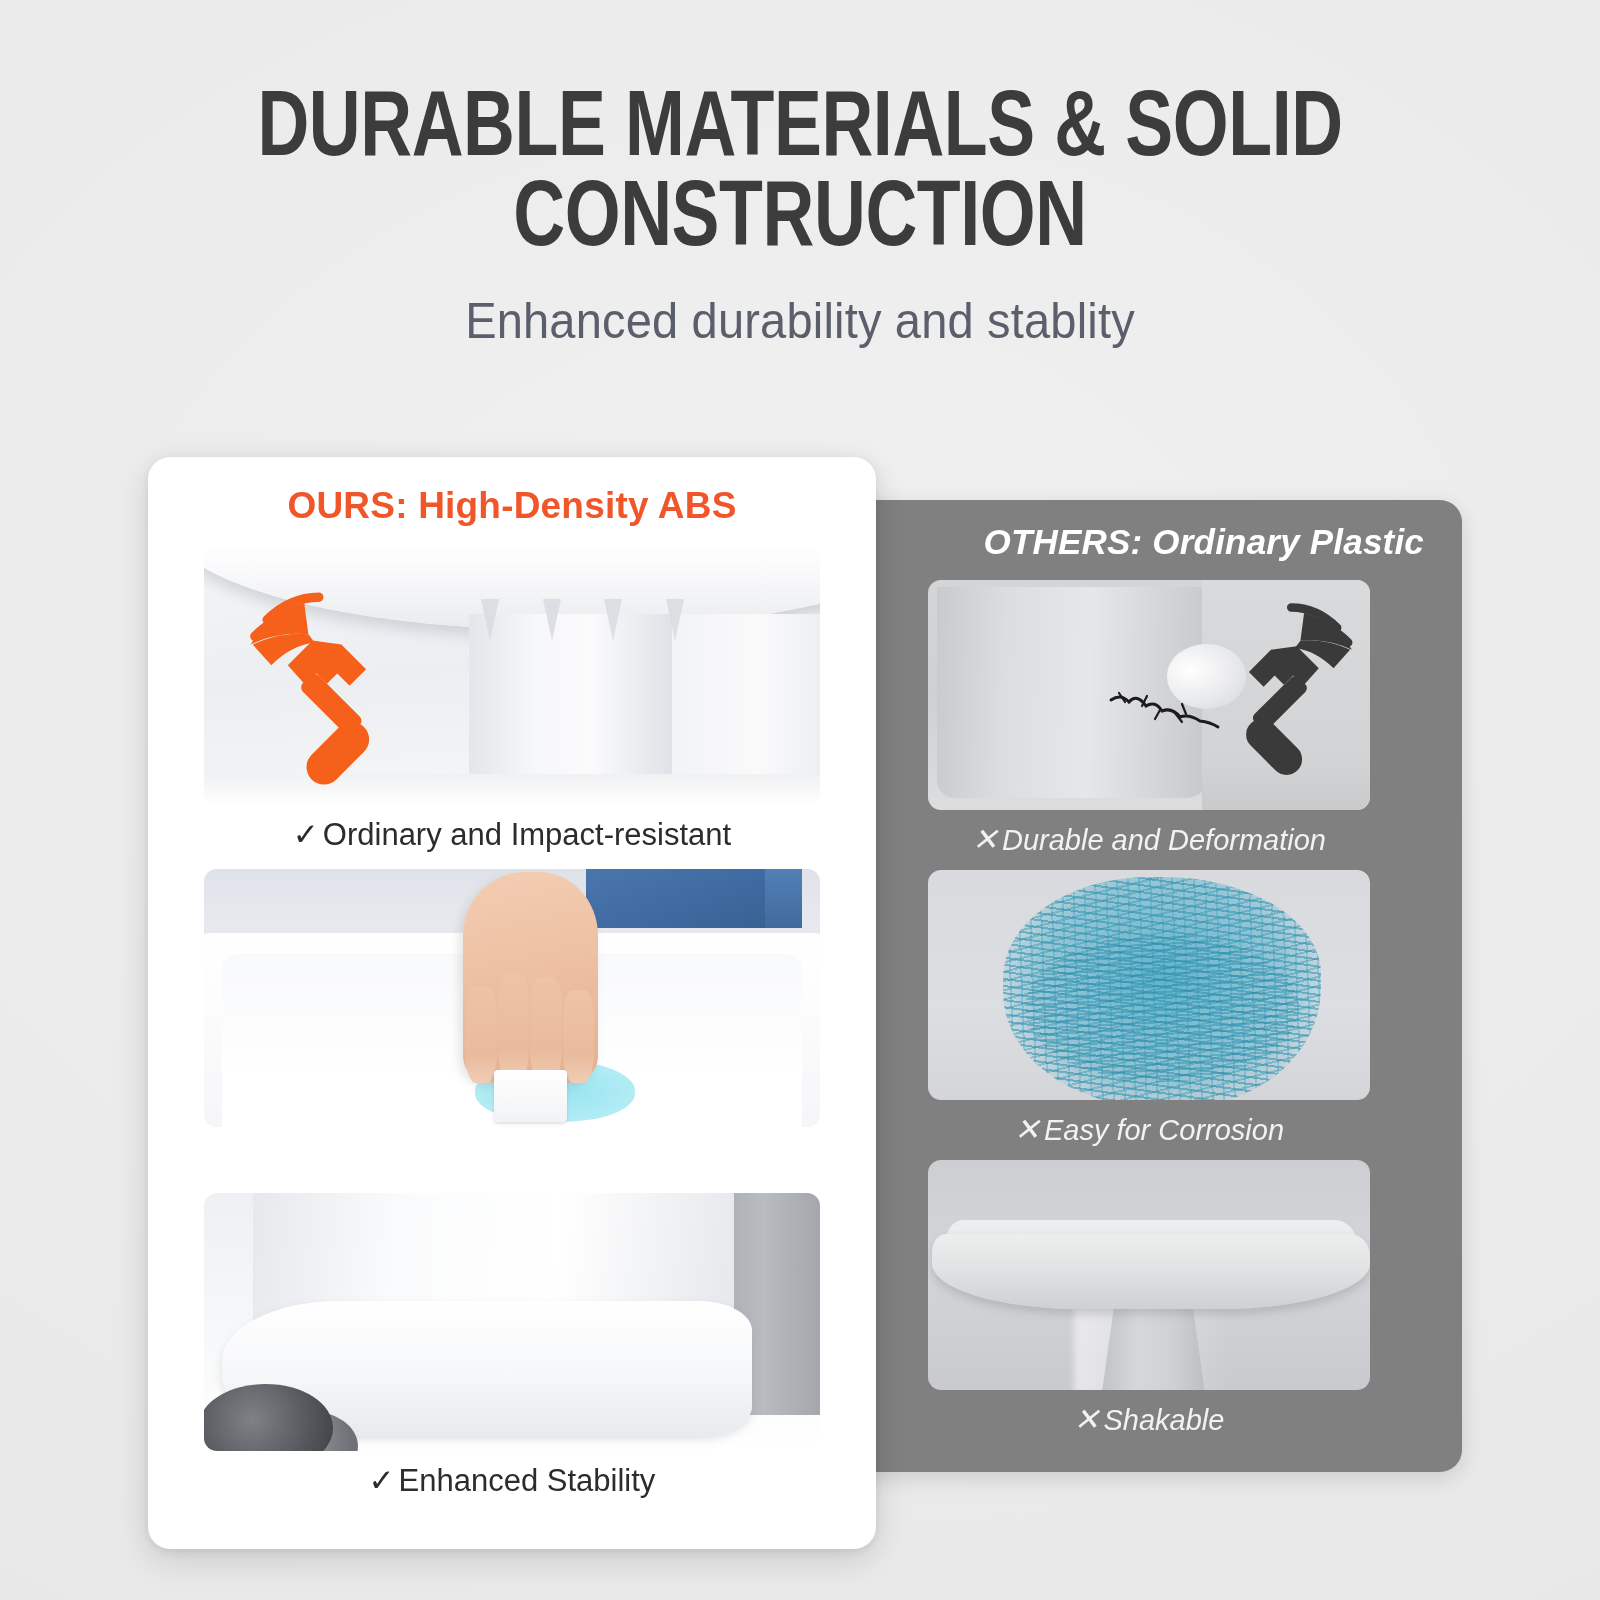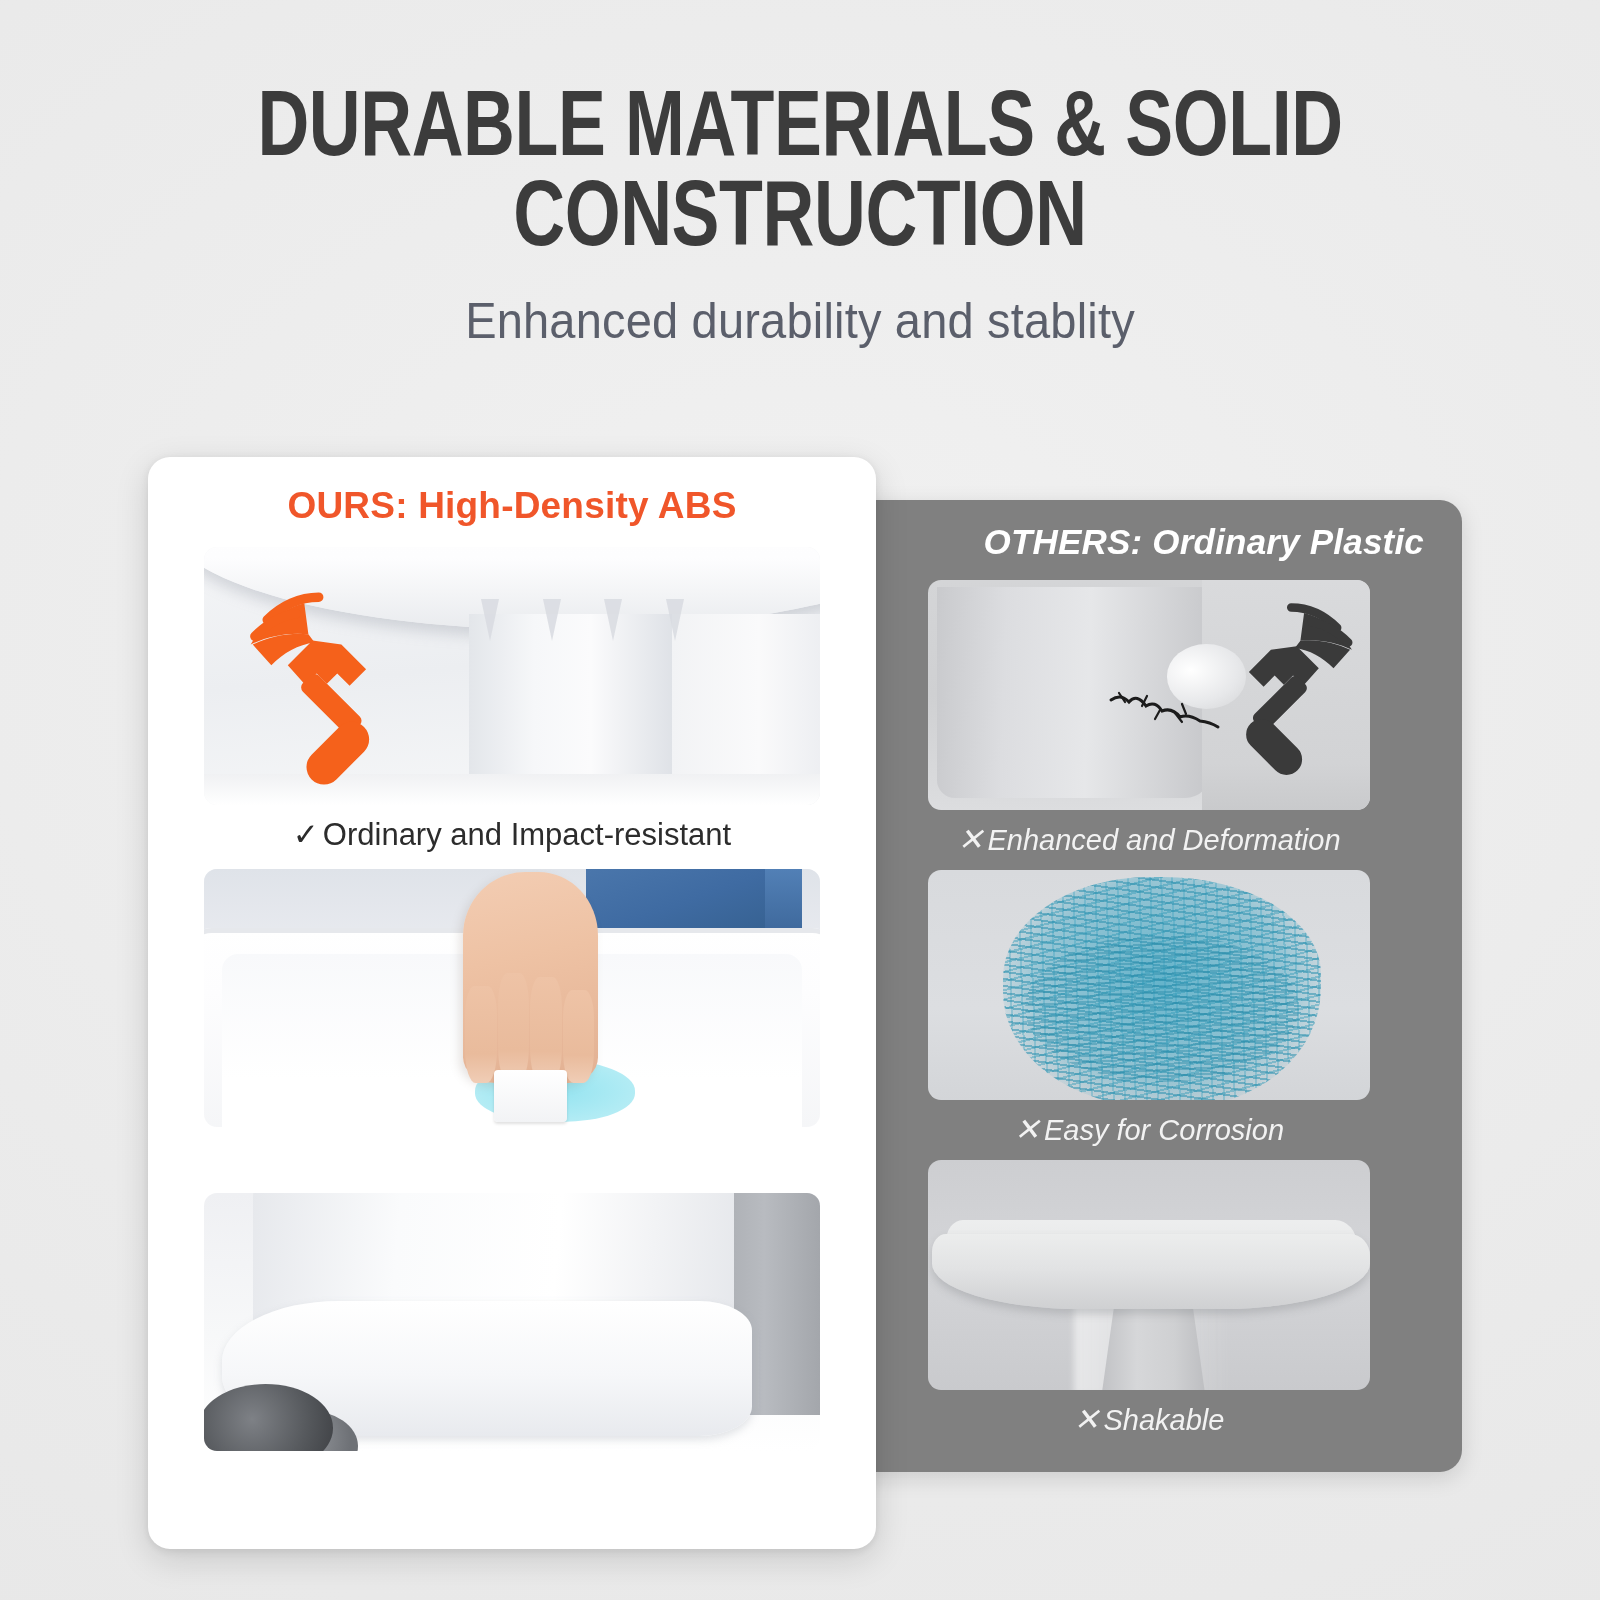--- a/index.html
+++ b/index.html
@@ -326,21 +326,21 @@
           <rect x="43" y="39" width="34" height="11" rx="3" transform="rotate(45 43 39)"></rect>
           <rect x="61" y="60" width="17" height="36" rx="8.5" transform="rotate(45 61 60)"></rect>
         </g>
         <g fill="none" stroke="#3a3a3a" stroke-width="4.6" stroke-linecap="round">
           <path d="M20 14 C27 7 36 3 45 3"></path>
           <path d="M14 22 C20 16 27 12 34 11"></path>
         </g>
       </svg>
     </div>
     <div class="caption">
-      <span class="mark">✕</span><span>Enhanced and Deformation</span>
+      <span class="mark">✕</span><span>Durable and Deformation</span>
     </div>
   </div>
 
   <div class="cell oth-cell-3">
     <div class="photo ph-shake blur-soft">
       <div class="ghost"></div>
       <div class="leg"></div>
       <div class="top2"></div>
       <div class="top"></div>
     </div>
@@ -410,14 +410,17 @@
   </div>
 
   <div class="cell ours-cell-3">
     <div class="photo ph-base">
       <div class="grayside"></div>
       <div class="body"></div>
       <div class="skirt"></div>
       <div class="caster2"></div>
       <div class="caster"></div>
     </div>
+    <div class="caption">
+      <span class="mark">✓</span><span>Enhanced Stability</span>
+    </div>
   </div>
 </div>
 
 </body></html>

